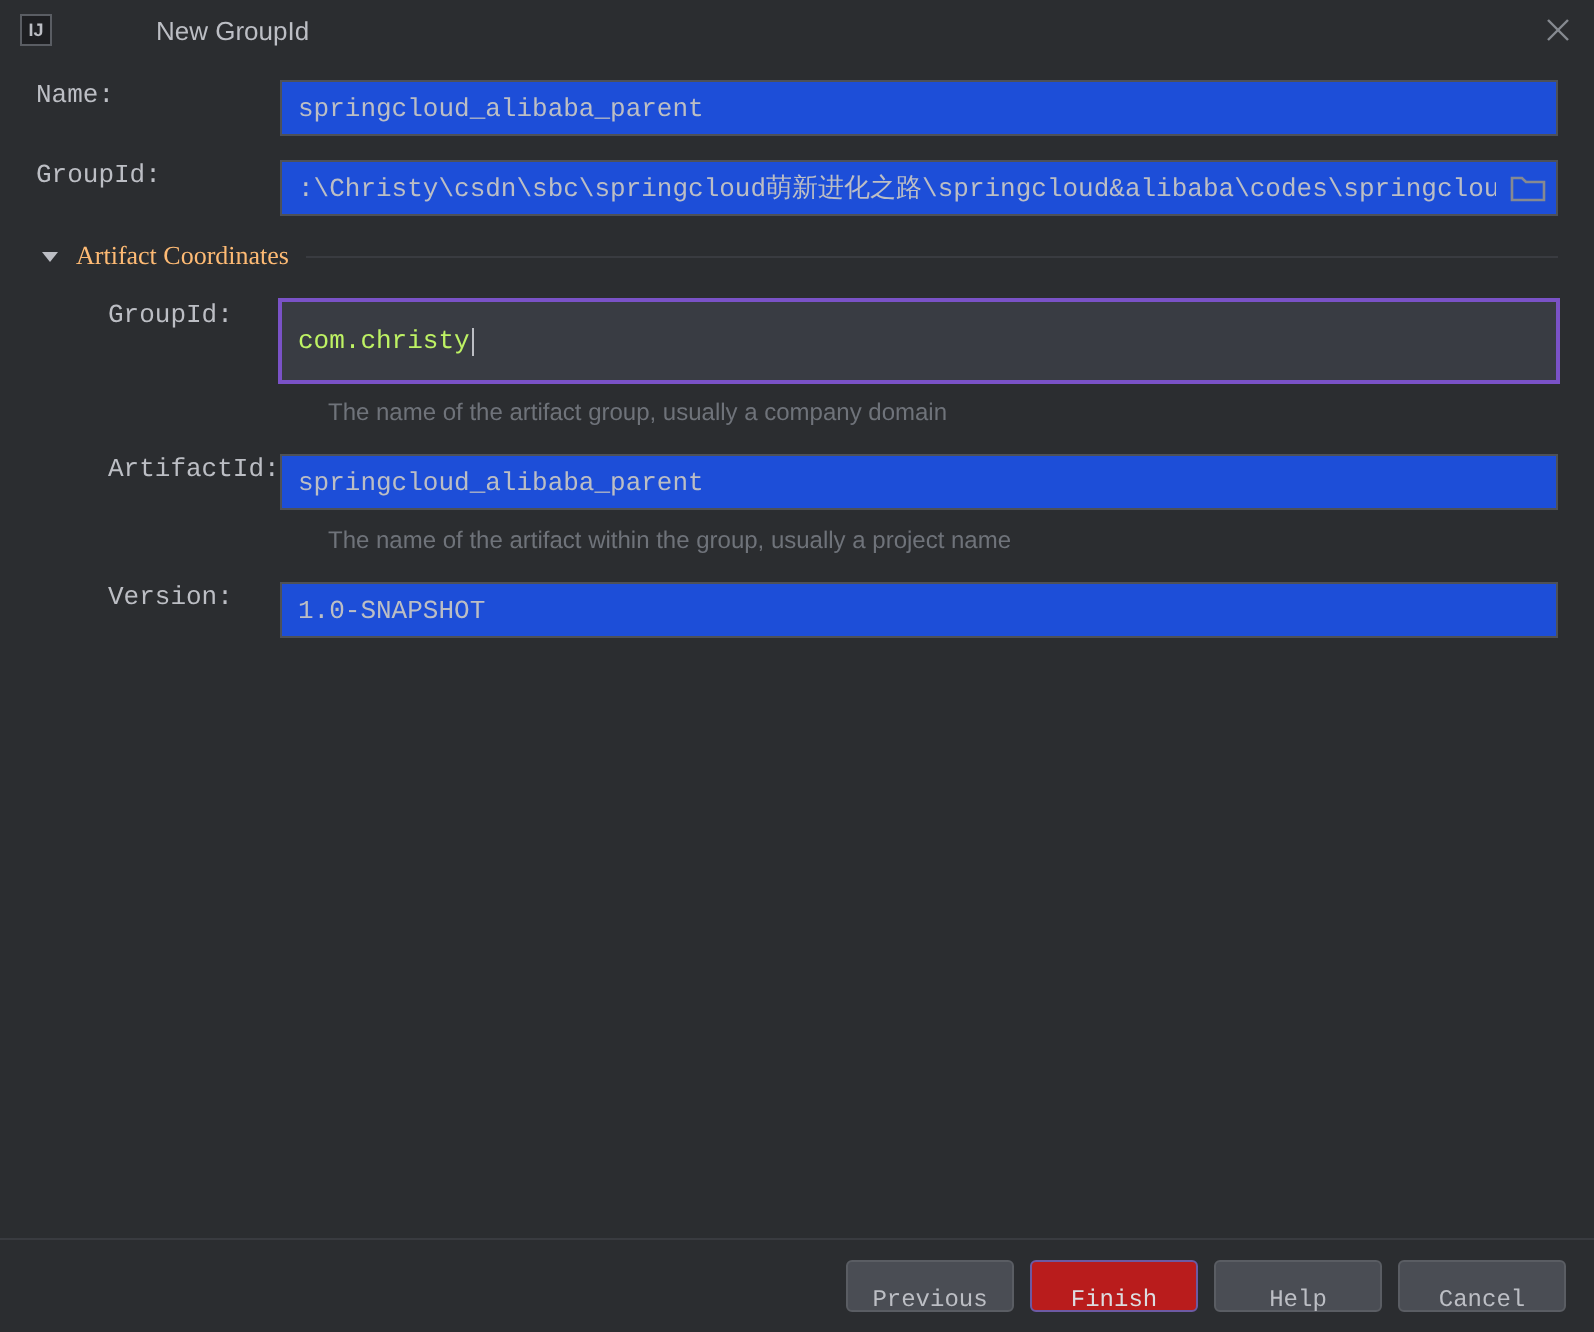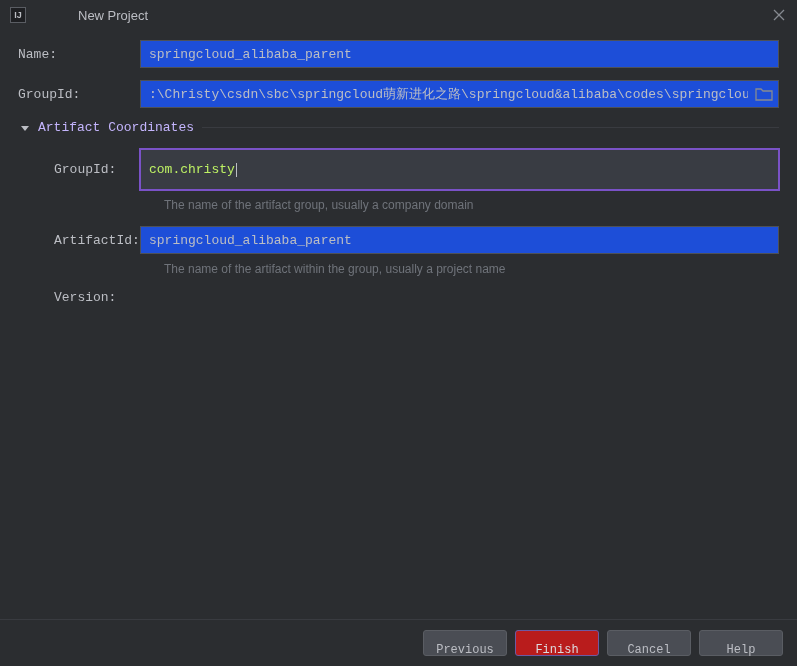--- a/index.html
+++ b/index.html
@@ -56,21 +56,21 @@
       width: 12px;
       height: 12px;
     }
     .content {
       flex: 1;
       padding: 10px 18px 0 18px;
       overflow: hidden;
     }
     .form-row {
       display: flex;
-      align-items: center;
+      align-items: flex-start;
       margin-bottom: 12px;
     }
     .form-label {
       width: 122px;
       color: #bcbec4;
       font-family: 'Consolas', 'Courier New', monospace;
       font-size: 13px;
       flex-shrink: 0;
     }
     .form-label-indent {
@@ -117,22 +117,22 @@
       margin-right: 6px;
       display: flex;
       align-items: center;
       justify-content: center;
     }
     .chevron svg {
       width: 10px;
       height: 10px;
     }
     .section-title {
-      color: #c4b5fd;
-      font-family: Liberation Mono, monospace;
+      color: #fdba74;
+      font-family: Liberation Serif, serif;
       font-size: 13px;
     }
     .section-line {
       flex: 1;
       height: 1px;
       background: #393b40;
       margin-left: 8px;
     }
     .hint-text {
       color: #6f737a;
@@ -190,21 +190,21 @@
       font-size: 13px;
       font-family: 'Consolas', 'Courier New', monospace;
       height: 41px;
     }
   </style>
 </head>
 <body>
 
 <div class="titlebar">
   <div class="app-icon">IJ</div>
-  <div class="title-text">New Project</div>
+  <div class="title-text">New GroupId</div>
   <div class="close-btn">
     <svg viewBox="0 0 12 12" stroke="currentColor" stroke-width="1.2" fill="none">
       <line x1="1" y1="1" x2="11" y2="11"></line>
       <line x1="11" y1="1" x2="1" y2="11"></line>
     </svg>
   </div>
 </div>
 
 <div class="content">
 
@@ -243,22 +243,23 @@
   <div class="hint-text">The name of the artifact group, usually a company domain</div>
 
   <div class="form-row">
     <div class="form-label form-label-indent">ArtifactId:</div>
     <input type="text" class="form-input" value="springcloud_alibaba_parent" style="">
   </div>
   <div class="hint-text">The name of the artifact within the group, usually a project name</div>
 
   <div class="form-row">
     <div class="form-label form-label-indent">Version:</div>
+    <input type="text" class="form-input" value="1.0-SNAPSHOT" style="">
   </div>
 
 </div>
 
 <div class="footer">
   <button class="btn">Previous</button>
   <button class="btn primary">Finish</button>
+  <button class="btn">Help</button>
   <button class="btn">Cancel</button>
-  <button class="btn">Help</button>
 </div>
 
 </body></html>

